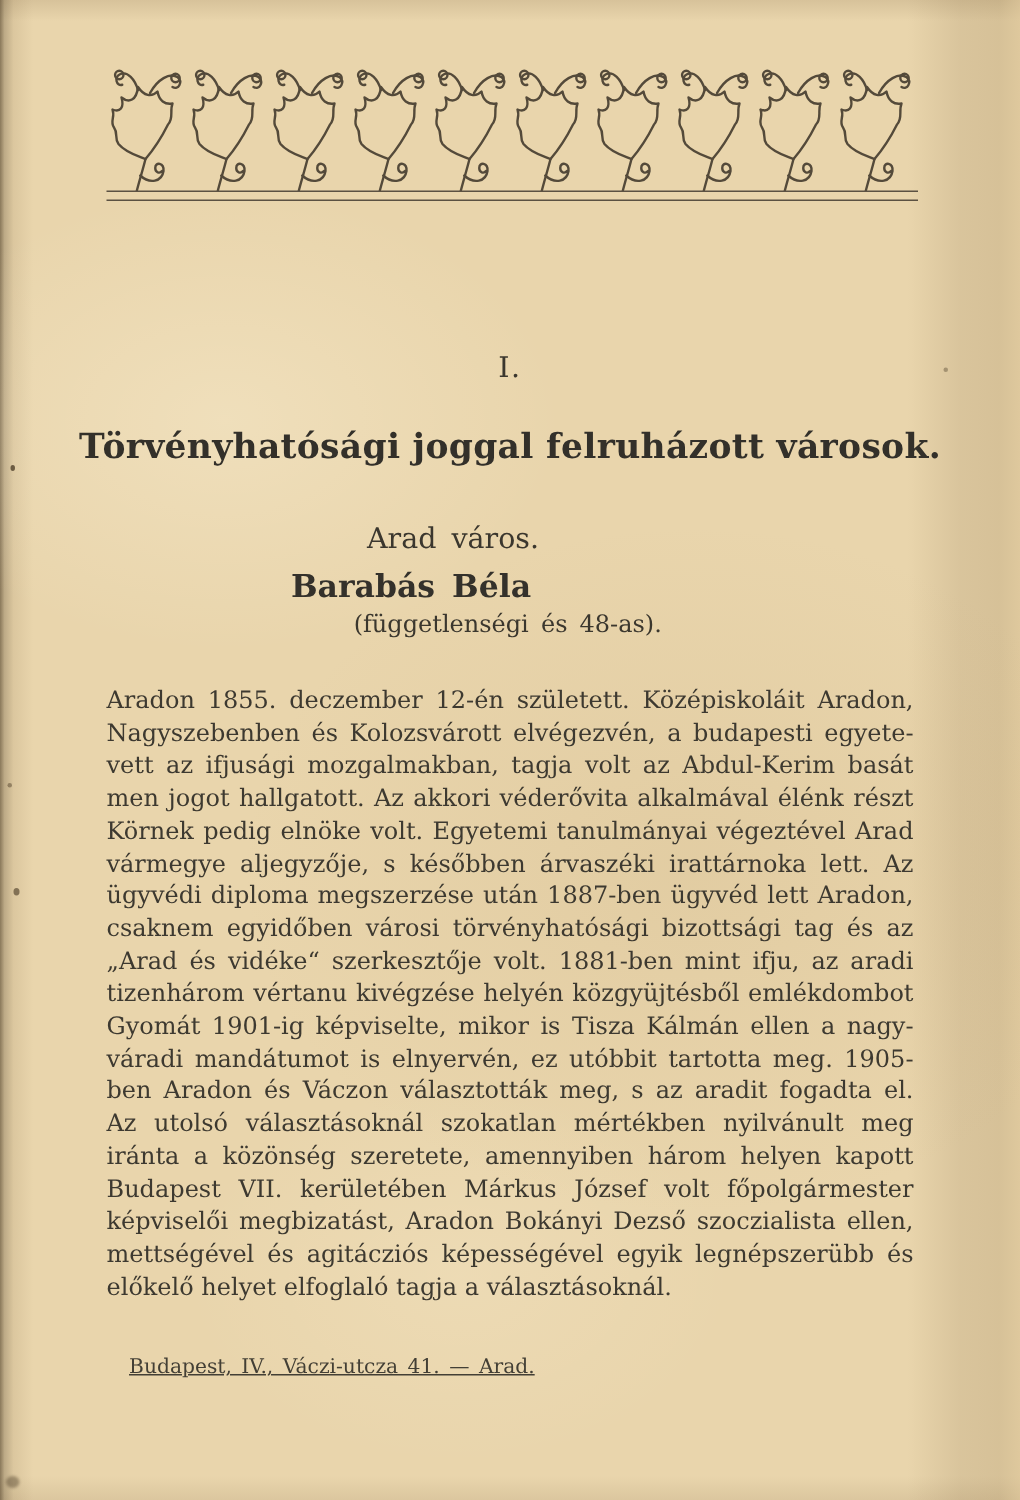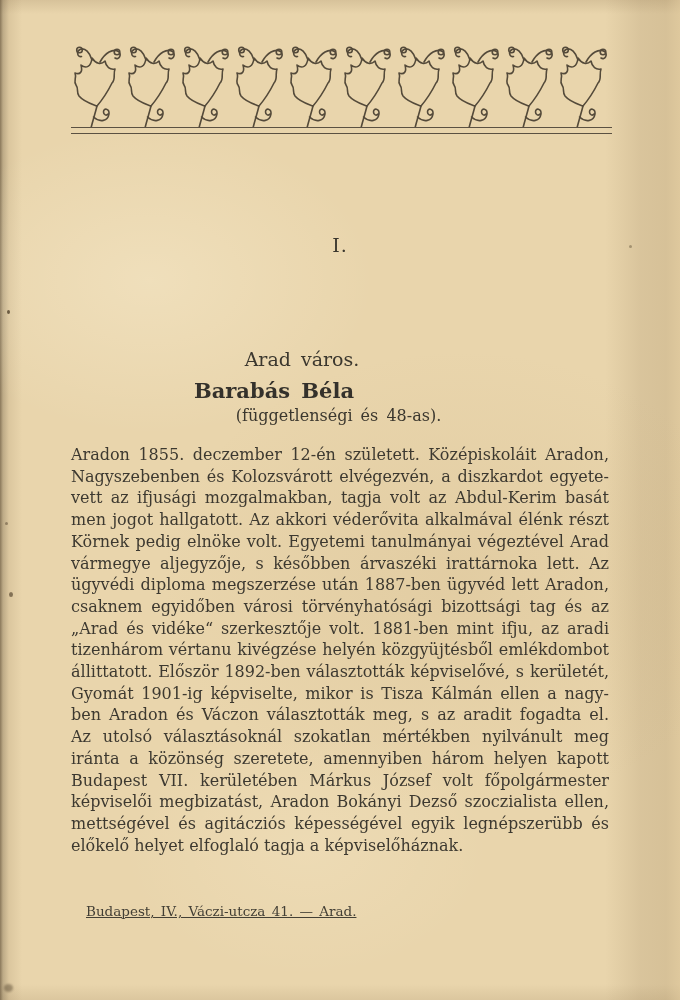--- a/index.html
+++ b/index.html
@@ -59,21 +59,21 @@
     position:absolute;left:0;top:378px;width:548px;
     text-align:center;font-size:21px;font-weight:bold;word-spacing:4px;
     color:#34312b;
   }
   .person-affiliation{
     position:absolute;left:0;top:406px;width:677px;
     text-align:center;font-size:16px;word-spacing:3px;
   }
 
   .body-text{
-    position:absolute;left:71px;top:444px;width:538px;
+    position:absolute;left:71px;top:456px;width:538px;
   }
   .text-line{
     display:block;font-size:16px;line-height:21.7px;
     text-align:justify;text-align-last:justify;
     white-space:nowrap;color:#3d3930;
   }
   .text-line:last-child{text-align-last:left;white-space:normal;}
 
   .footer-line{
     position:absolute;left:86px;top:903px;width:520px;
@@ -132,44 +132,45 @@
       <svg class="motif" viewBox="0 0 54 84">
         <use href="#leafMotif"></use>
       </svg>
       <svg class="motif" viewBox="0 0 54 84">
         <use href="#leafMotif"></use>
       </svg>
     </div>
   <div class="double-rule"></div>
 
   <div class="chapter-number">I.</div>
+  <h1 class="page-title">Törvényhatósági joggal felruházott városok.</h1>
   <h2 class="section-heading">Arad város.</h2>
   <h3 class="person-name">Barabás Béla</h3>
   <div class="person-affiliation">(függetlenségi és 48-as).</div>
 
   <div class="body-text">
       <div class="text-line">Aradon 1855. deczember 12-én született. Középiskoláit Aradon,</div>
-      <div class="text-line">Nagyszebenben és Kolozsvárott elvégezvén, a diszkardot egyete-</div>
+      <div class="text-line">Nagyszebenben és Kolozsvárott elvégezvén, a budapesti egyete-</div>
       <div class="text-line">vett az ifjusági mozgalmakban, tagja volt az Abdul-Kerim basát</div>
       <div class="text-line">men jogot hallgatott. Az akkori véderővita alkalmával élénk részt</div>
       <div class="text-line">Körnek pedig elnöke volt. Egyetemi tanulmányai végeztével Arad</div>
       <div class="text-line">vármegye aljegyzője, s későbben árvaszéki irattárnoka lett. Az</div>
       <div class="text-line">ügyvédi diploma megszerzése után 1887-ben ügyvéd lett Aradon,</div>
       <div class="text-line">csaknem egyidőben városi törvényhatósági bizottsági tag és az</div>
       <div class="text-line">„Arad és vidéke“ szerkesztője volt. 1881-ben mint ifju, az aradi</div>
       <div class="text-line">tizenhárom vértanu kivégzése helyén közgyüjtésből emlékdombot</div>
-      <div class="text-line">állittatott. Először 1892-ben választották képviselővé, s kerületét,</div>
       <div class="text-line">Gyomát 1901-ig képviselte, mikor is Tisza Kálmán ellen a nagy-</div>
+      <div class="text-line">váradi mandátumot is elnyervén, ez utóbbit tartotta meg. 1905-</div>
       <div class="text-line">ben Aradon és Váczon választották meg, s az aradit fogadta el.</div>
       <div class="text-line">Az utolsó választásoknál szokatlan mértékben nyilvánult meg</div>
       <div class="text-line">iránta a közönség szeretete, amennyiben három helyen kapott</div>
       <div class="text-line">Budapest VII. kerületében Márkus József volt főpolgármester</div>
       <div class="text-line">képviselői megbizatást, Aradon Bokányi Dezső szoczialista ellen,</div>
       <div class="text-line">mettségével és agitácziós képességével egyik legnépszerübb és</div>
-      <div class="text-line">előkelő helyet elfoglaló tagja a képviselőháznak.</div>
+      <div class="text-line">előkelő helyet elfoglaló tagja a választásoknál.</div>
     </div>
 
   <div class="footer-line">Budapest, IV., Váczi-utcza 41. — Arad.</div>
 
   <div class="speck s1"></div>
   <div class="speck s2"></div>
   <div class="speck s3"></div>
   <div class="speck s4"></div>
   <div class="speck s5"></div>
 </div>

